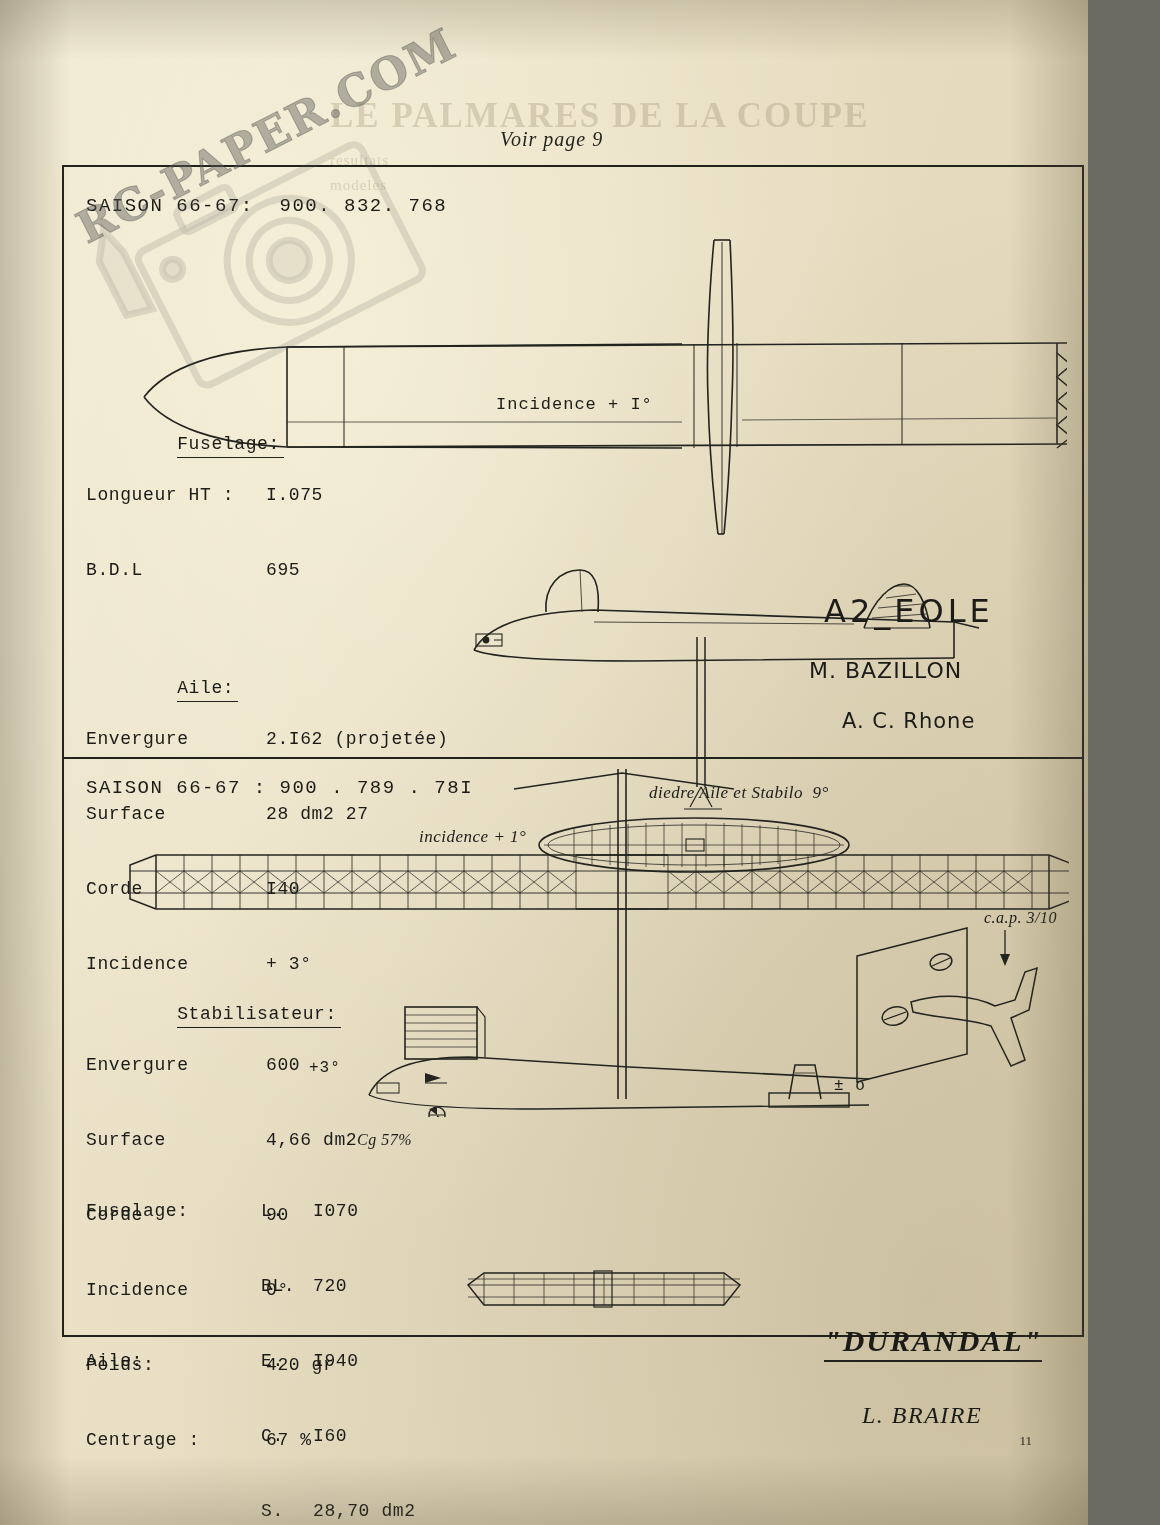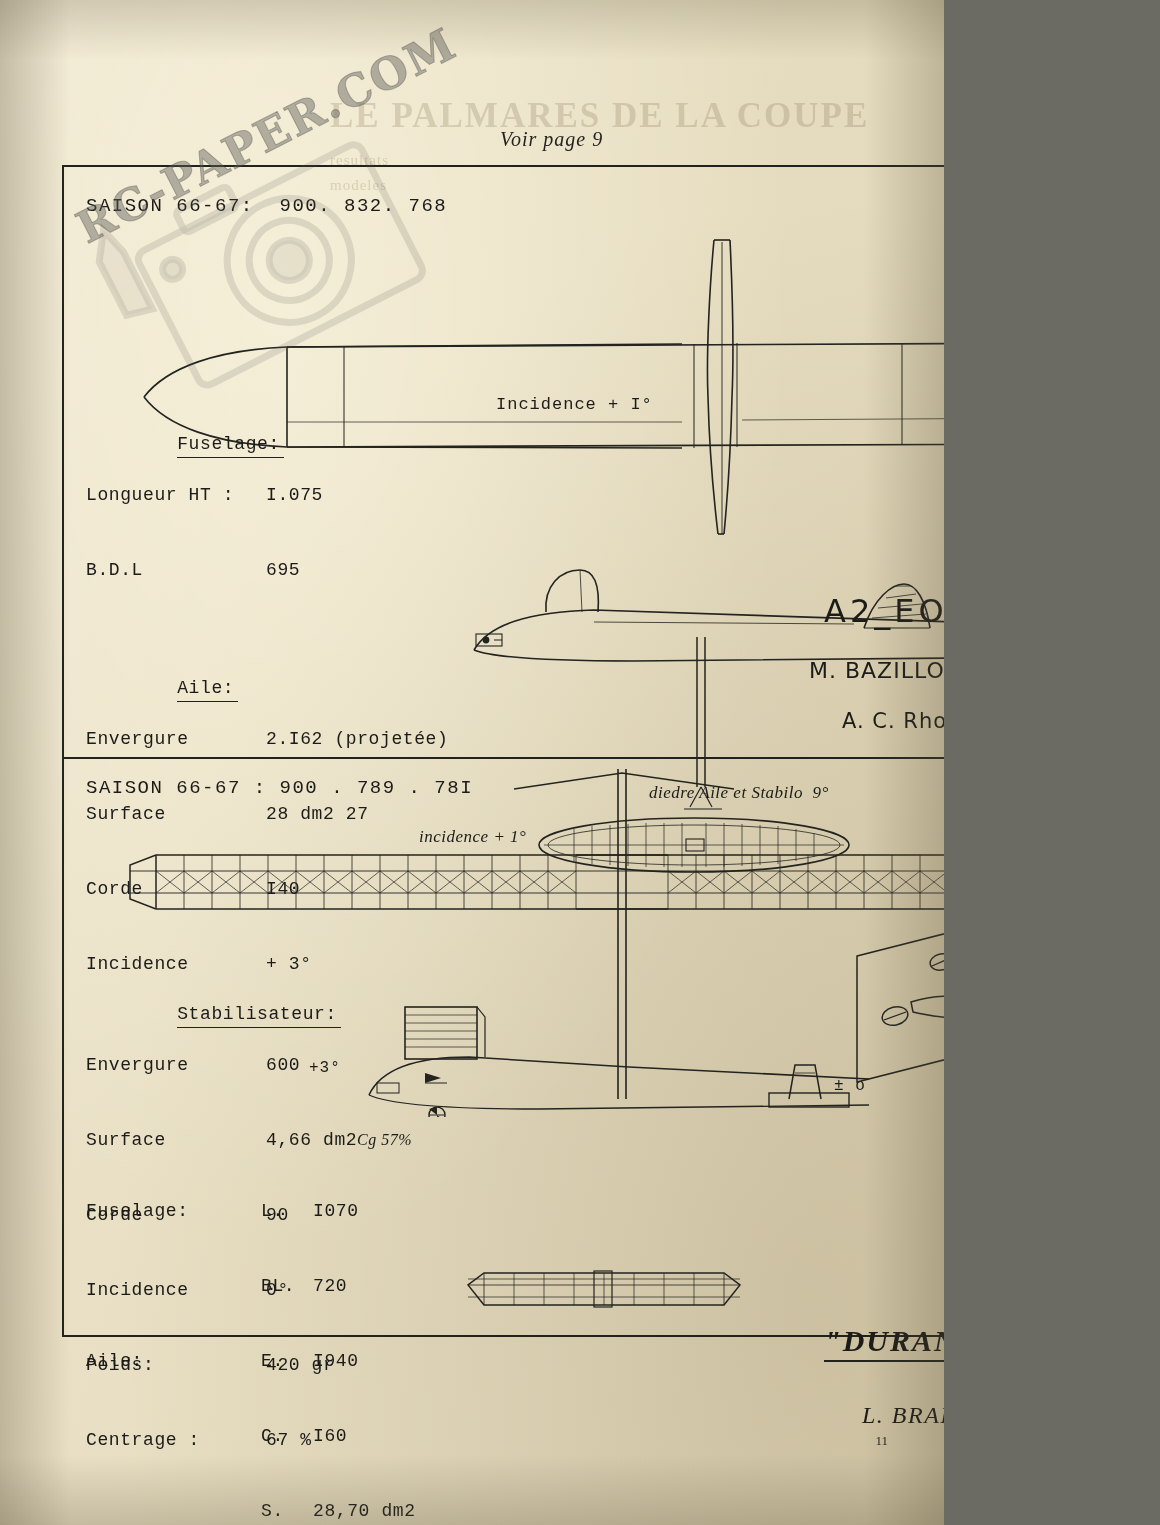--- a/index.html
+++ b/index.html
@@ -2,21 +2,21 @@
 <html><head>
 <meta charset="utf-8">
 <style>
   html, body {
     margin: 0;
     padding: 0;
     background: #6b6b63;
   }
   .page {
     position: relative;
-    width: 944px;
+    width: 1088px;
     height: 1525px;
     overflow: hidden;
     background: #e9e0c8;
     font-family: "Liberation Mono", monospace;
     color: #1b1b18;
   }
   
   .paper-tone {
     position: absolute;
     inset: 0;

